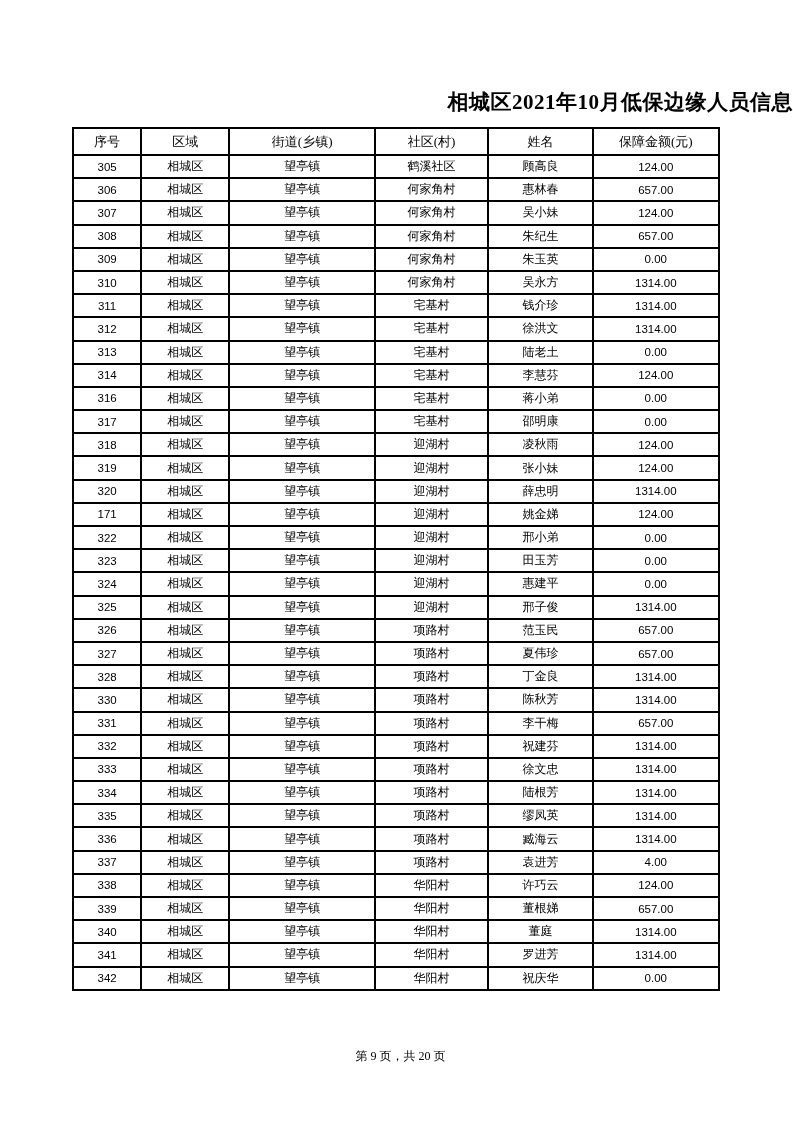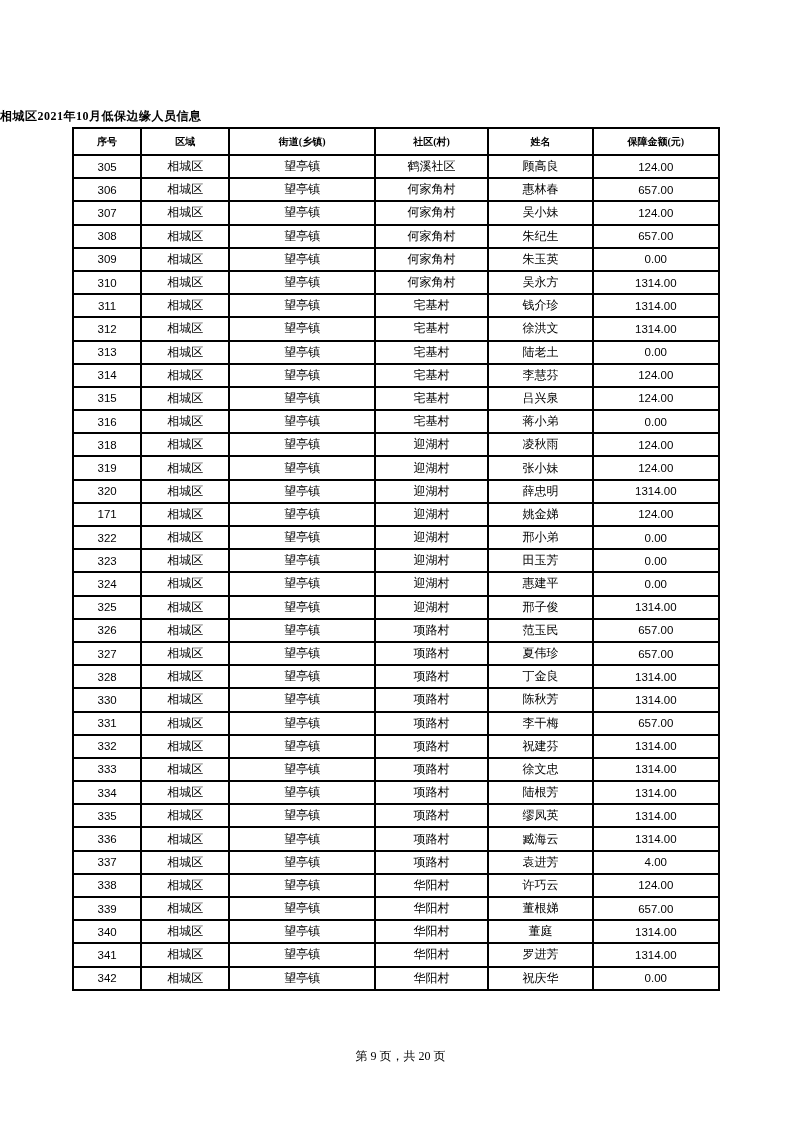--- a/index.html
+++ b/index.html
@@ -11,25 +11,25 @@
     position: relative;
     width: 793px;
     height: 1122px;
     background: #ffffff;
     font-family: "Liberation Sans", "DejaVu Sans", sans-serif;
     color: #000000;
     overflow: hidden;
   }
   .doc-title {
     position: absolute;
-    top: 108px;
+    top: 88px;
     left: 0;
     width: 100%;
-    text-align: left;
-    font-size: 12px;
+    text-align: right;
+    font-size: 21px;
     font-weight: bold;
     letter-spacing: 0.5px;
     font-family: "Liberation Serif", "DejaVu Serif", serif;
   }
   table.benefits {
     position: absolute;
     top: 127px;
     left: 72px;
     width: 648px;
     border-collapse: collapse;
@@ -39,22 +39,22 @@
   table.benefits td {
     border: 2px solid #000000;
     text-align: center;
     vertical-align: middle;
     padding: 0;
     overflow: hidden;
     white-space: nowrap;
   }
   table.benefits th {
     height: 25px;
-    font-size: 10px;
-    font-weight: bold;
+    font-size: 13px;
+    font-weight: normal;
     font-family: "Liberation Serif", "DejaVu Serif", serif;
   }
   table.benefits td {
     height: 21.2px;
     font-size: 12px;
     font-family: "Liberation Serif", "DejaVu Serif", serif;
   }
   table.benefits td.col0,
   table.benefits td.col5 {
     font-family: "Liberation Sans", "DejaVu Sans", sans-serif;
@@ -169,33 +169,33 @@
         </tr>
         <tr>
           <td class="col0">314</td>
           <td class="col1">相城区</td>
           <td class="col2">望亭镇</td>
           <td class="col3">宅基村</td>
           <td class="col4">李慧芬</td>
           <td class="col5">124.00</td>
         </tr>
         <tr>
-          <td class="col0">315</td>
-          <td class="col1">相城区</td>
-          <td class="col2">望亭镇</td>
-          <td class="col3">宅基村</td>
-          <td class="col4">吕兴泉</td>
-          <td class="col5">124.00</td>
-        </tr>
-        <tr>
           <td class="col0">316</td>
           <td class="col1">相城区</td>
           <td class="col2">望亭镇</td>
           <td class="col3">宅基村</td>
           <td class="col4">蒋小弟</td>
+          <td class="col5">0.00</td>
+        </tr>
+        <tr>
+          <td class="col0">317</td>
+          <td class="col1">相城区</td>
+          <td class="col2">望亭镇</td>
+          <td class="col3">宅基村</td>
+          <td class="col4">邵明康</td>
           <td class="col5">0.00</td>
         </tr>
         <tr>
           <td class="col0">318</td>
           <td class="col1">相城区</td>
           <td class="col2">望亭镇</td>
           <td class="col3">迎湖村</td>
           <td class="col4">凌秋雨</td>
           <td class="col5">124.00</td>
         </tr>

